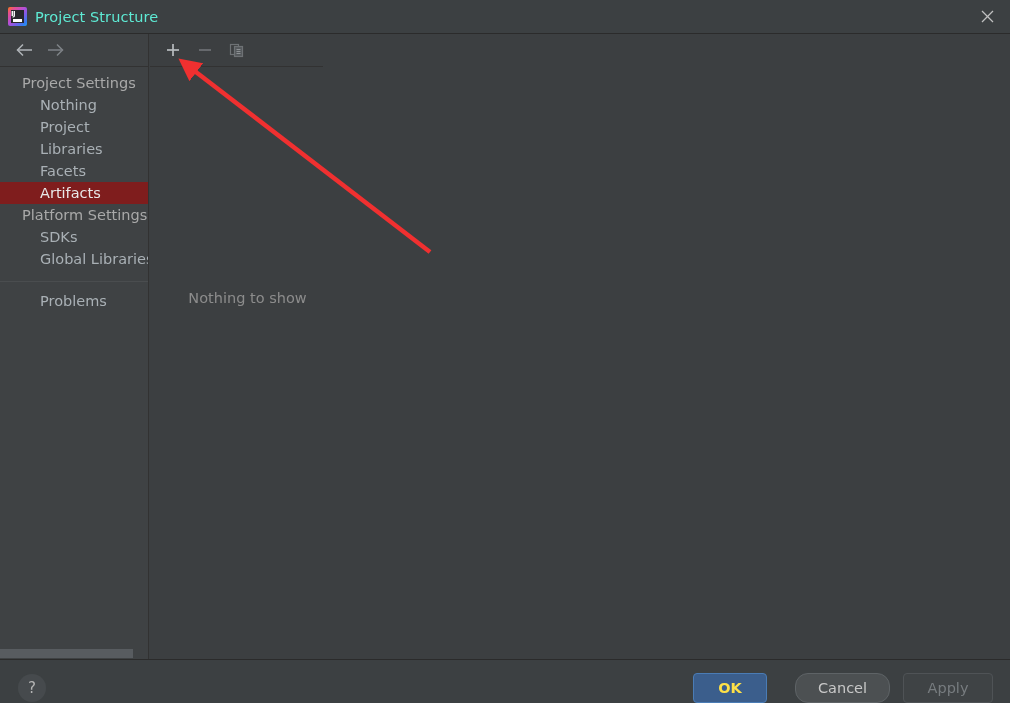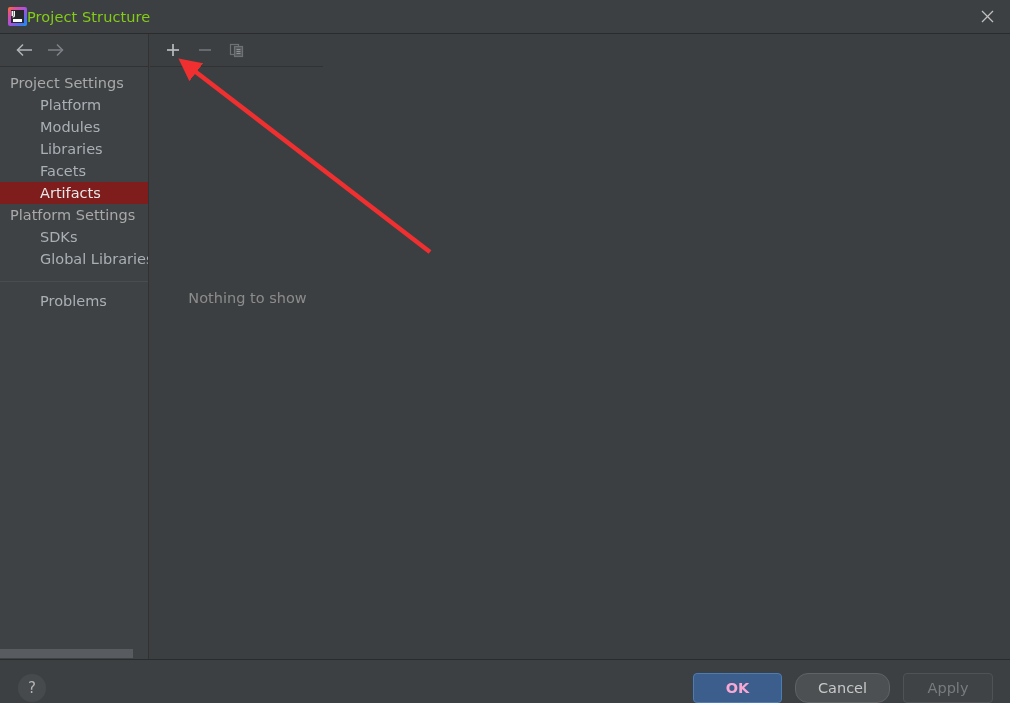--- a/index.html
+++ b/index.html
@@ -54,22 +54,22 @@
     top: -2px;
     font-family: "DejaVu Sans", sans-serif;
   }
   #app-icon .ij-bar {
     position: absolute;
     left: 2px; right: 2px; bottom: 1.5px;
     height: 2.5px;
     background: #fff;
   }
   #window-title {
-    margin-left: 0;
-    color: #84cc16;
+    margin-left: 8px;
+    color: #5eead4;
     font-size: 14.5px;
     letter-spacing: 0.1px;
   }
   #close-btn {
     position: absolute;
     right: 0; top: 0;
     width: 46px; height: 33px;
     display: flex; align-items: center; justify-content: center;
     cursor: pointer;
   }
@@ -105,21 +105,21 @@
     display: flex; align-items: center; justify-content: center;
     cursor: pointer;
   }
   .nav-arrow svg { display: block; }
 
   #sidebar-list { padding-top: 5px; }
 
   .side-group {
     color: #a9a9a9;
     font-size: 14.5px;
-    padding: 3px 0 3px 10px;
+    padding: 3px 0 3px 22px;
     white-space: nowrap;
   }
   .side-item {
     color: #a9b0b5;
     font-size: 14.5px;
     padding: 3px 0 3px 40px;
     white-space: nowrap;
     cursor: pointer;
   }
   .side-item.selected {
@@ -230,24 +230,24 @@
     height: 30px;
     border-radius: 4px;
     font-size: 14.5px;
     display: flex; align-items: center; justify-content: center;
     cursor: pointer;
     border: 1px solid #5e6366;
     background: #4c5052;
     color: #c8c8c8;
   }
   #btn-ok {
-    left: 693px; width: 89px;
+    left: 693px; width: 74px;
     background: #3b5e8c;
     border: 1px solid #4a7cb5;
-    color: #f9a8d4;
+    color: #fde047;
     font-weight: bold;
   }
   #btn-cancel { left: 795px; width: 95px; border-radius: 13px; }
   #btn-apply {
     left: 903px; width: 90px;
     color: #777c7f;
     background: #3f4345;
     border: 1px solid #4f5356;
     cursor: default;
   }
@@ -287,22 +287,22 @@
         <div class="nav-arrow">
           <svg width="20" height="14" viewBox="0 0 20 14">
             <line x1="3" y1="7" x2="17.5" y2="7" stroke="#7e8287" stroke-width="1.5"></line>
             <polyline points="12,1.5 17.5,7 12,12.5" fill="none" stroke="#7e8287" stroke-width="1.5"></polyline>
           </svg>
         </div>
       </div>
 
       <div id="sidebar-list">
         <div class="side-group">Project Settings</div>
-        <div class="side-item">Platform</div>
-        <div class="side-item">Modules</div>
+        <div class="side-item">Nothing</div>
+        <div class="side-item">Project</div>
         <div class="side-item">Libraries</div>
         <div class="side-item">Facets</div>
         <div class="side-item selected">Artifacts</div>
         <div class="side-group">Platform Settings</div>
         <div class="side-item">SDKs</div>
         <div class="side-item">Global Libraries</div>
         <div class="side-sep"></div>
         <div class="side-item">Problems</div>
       </div>
 

